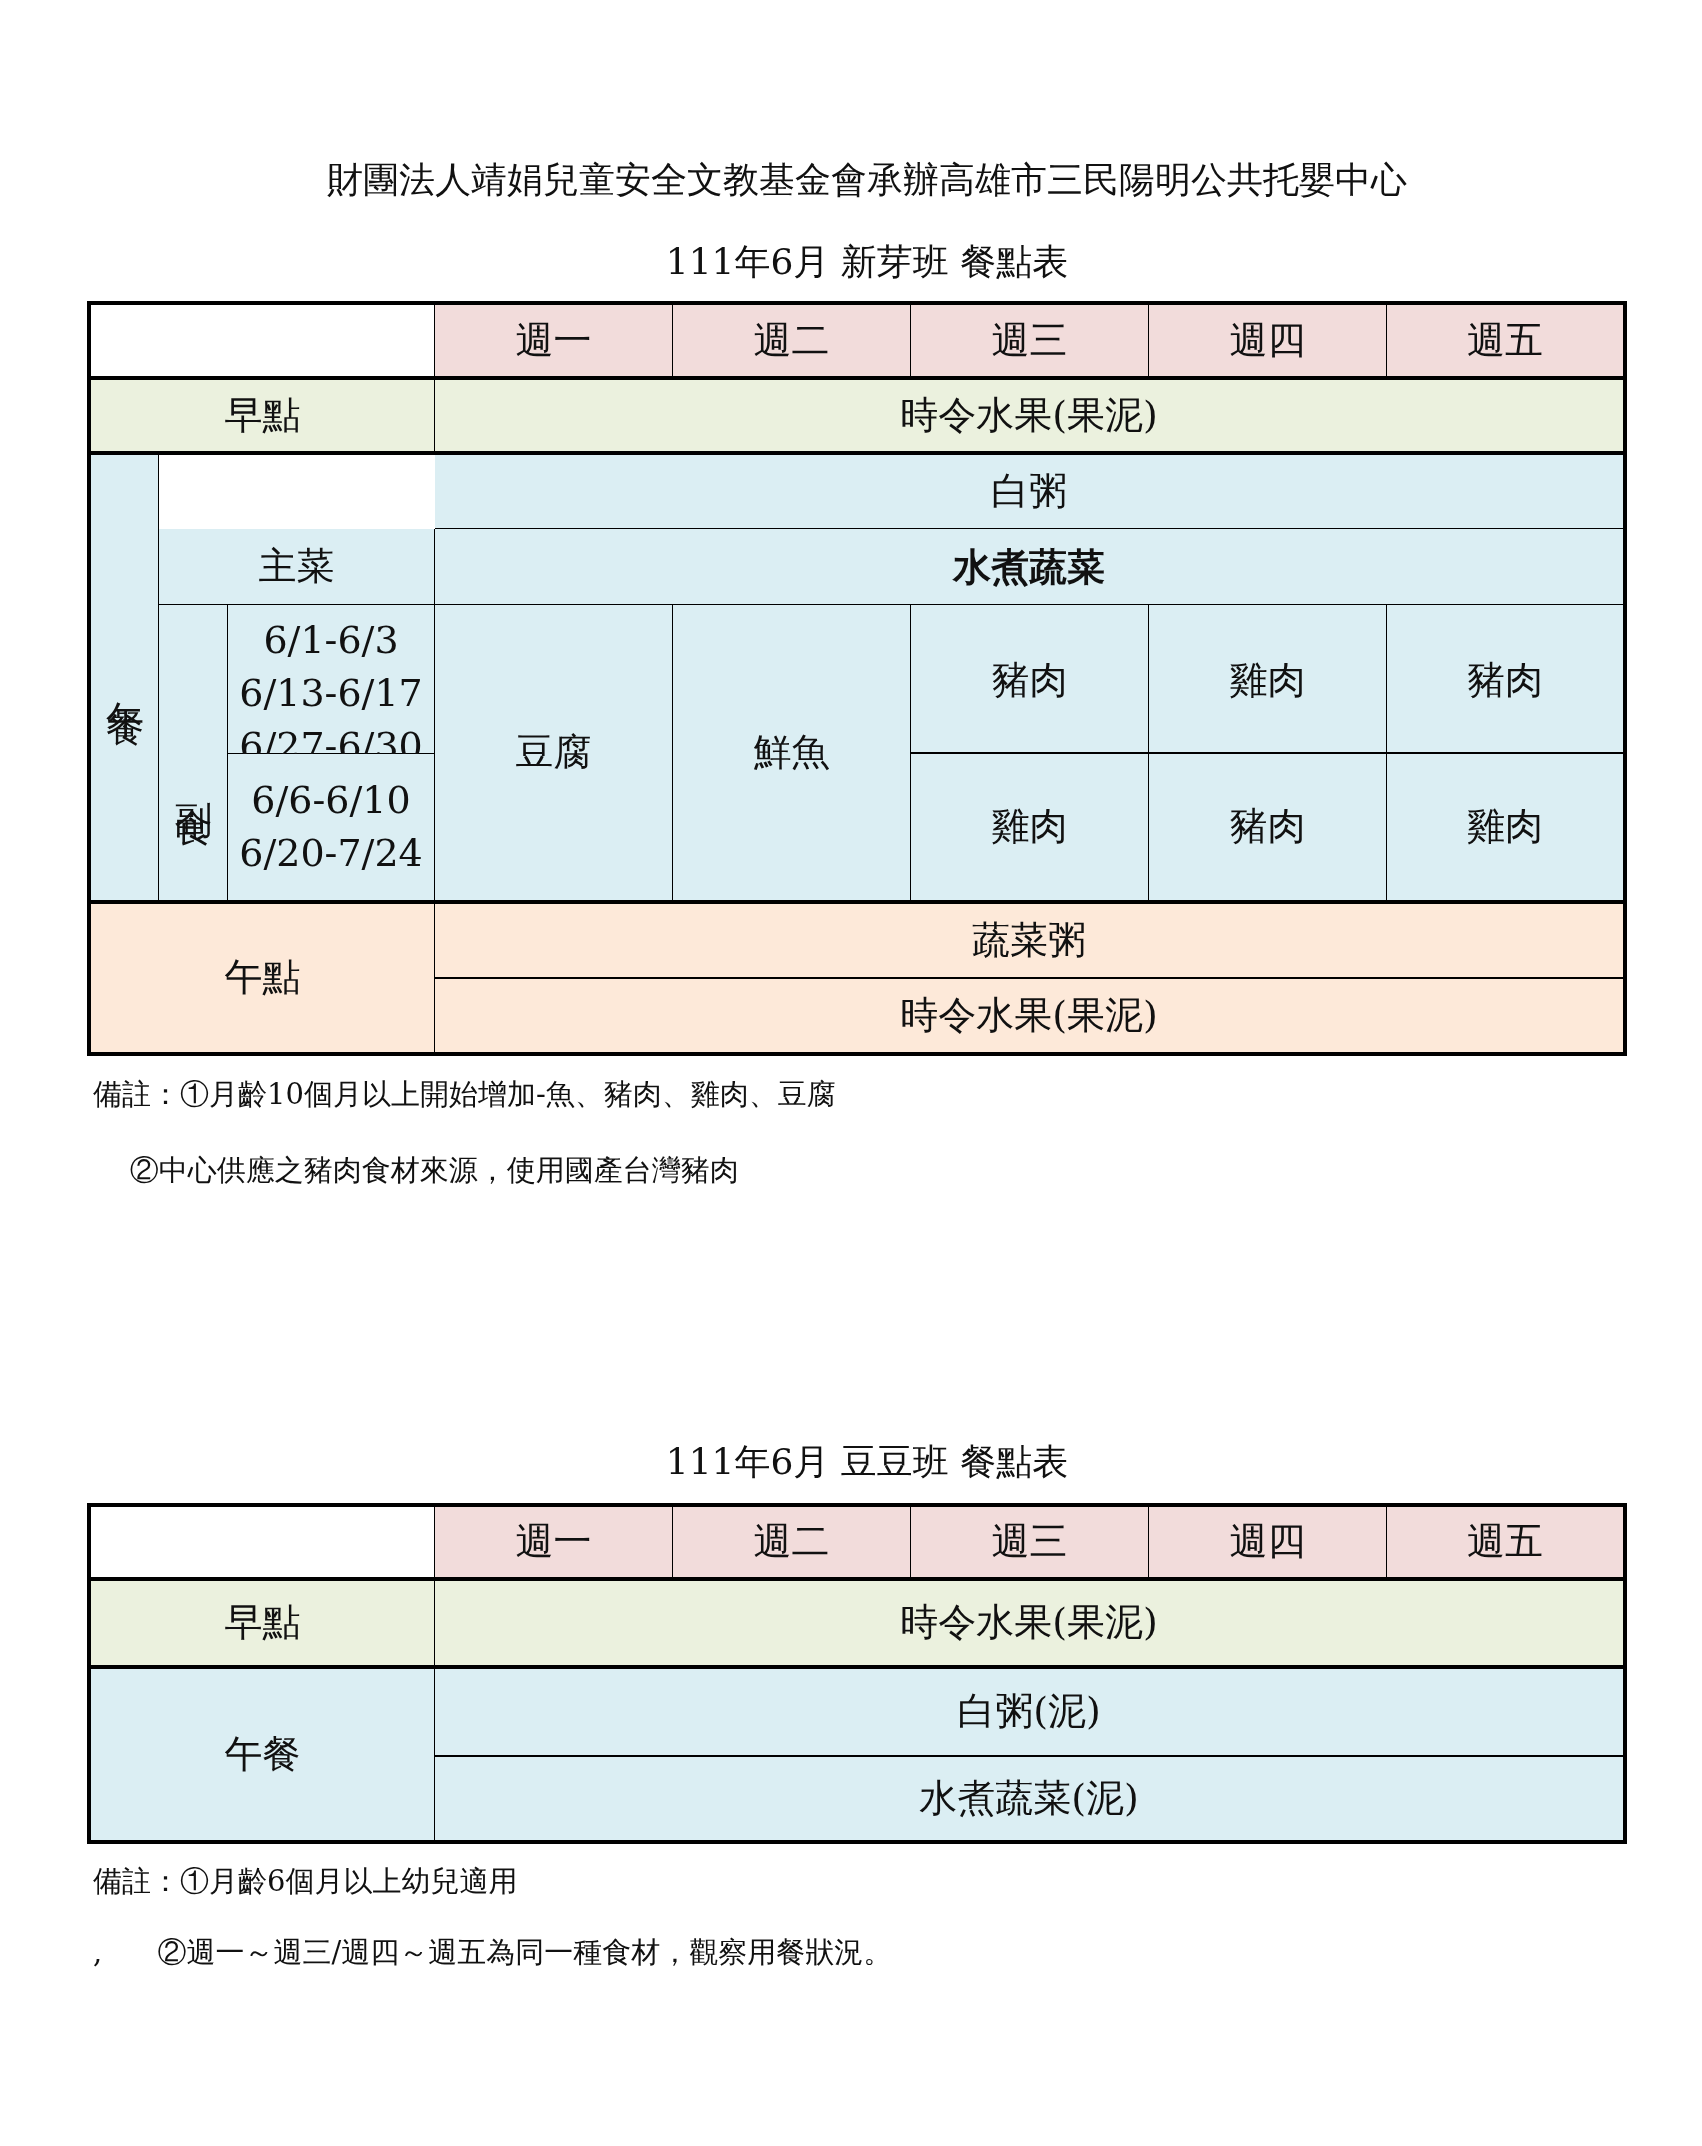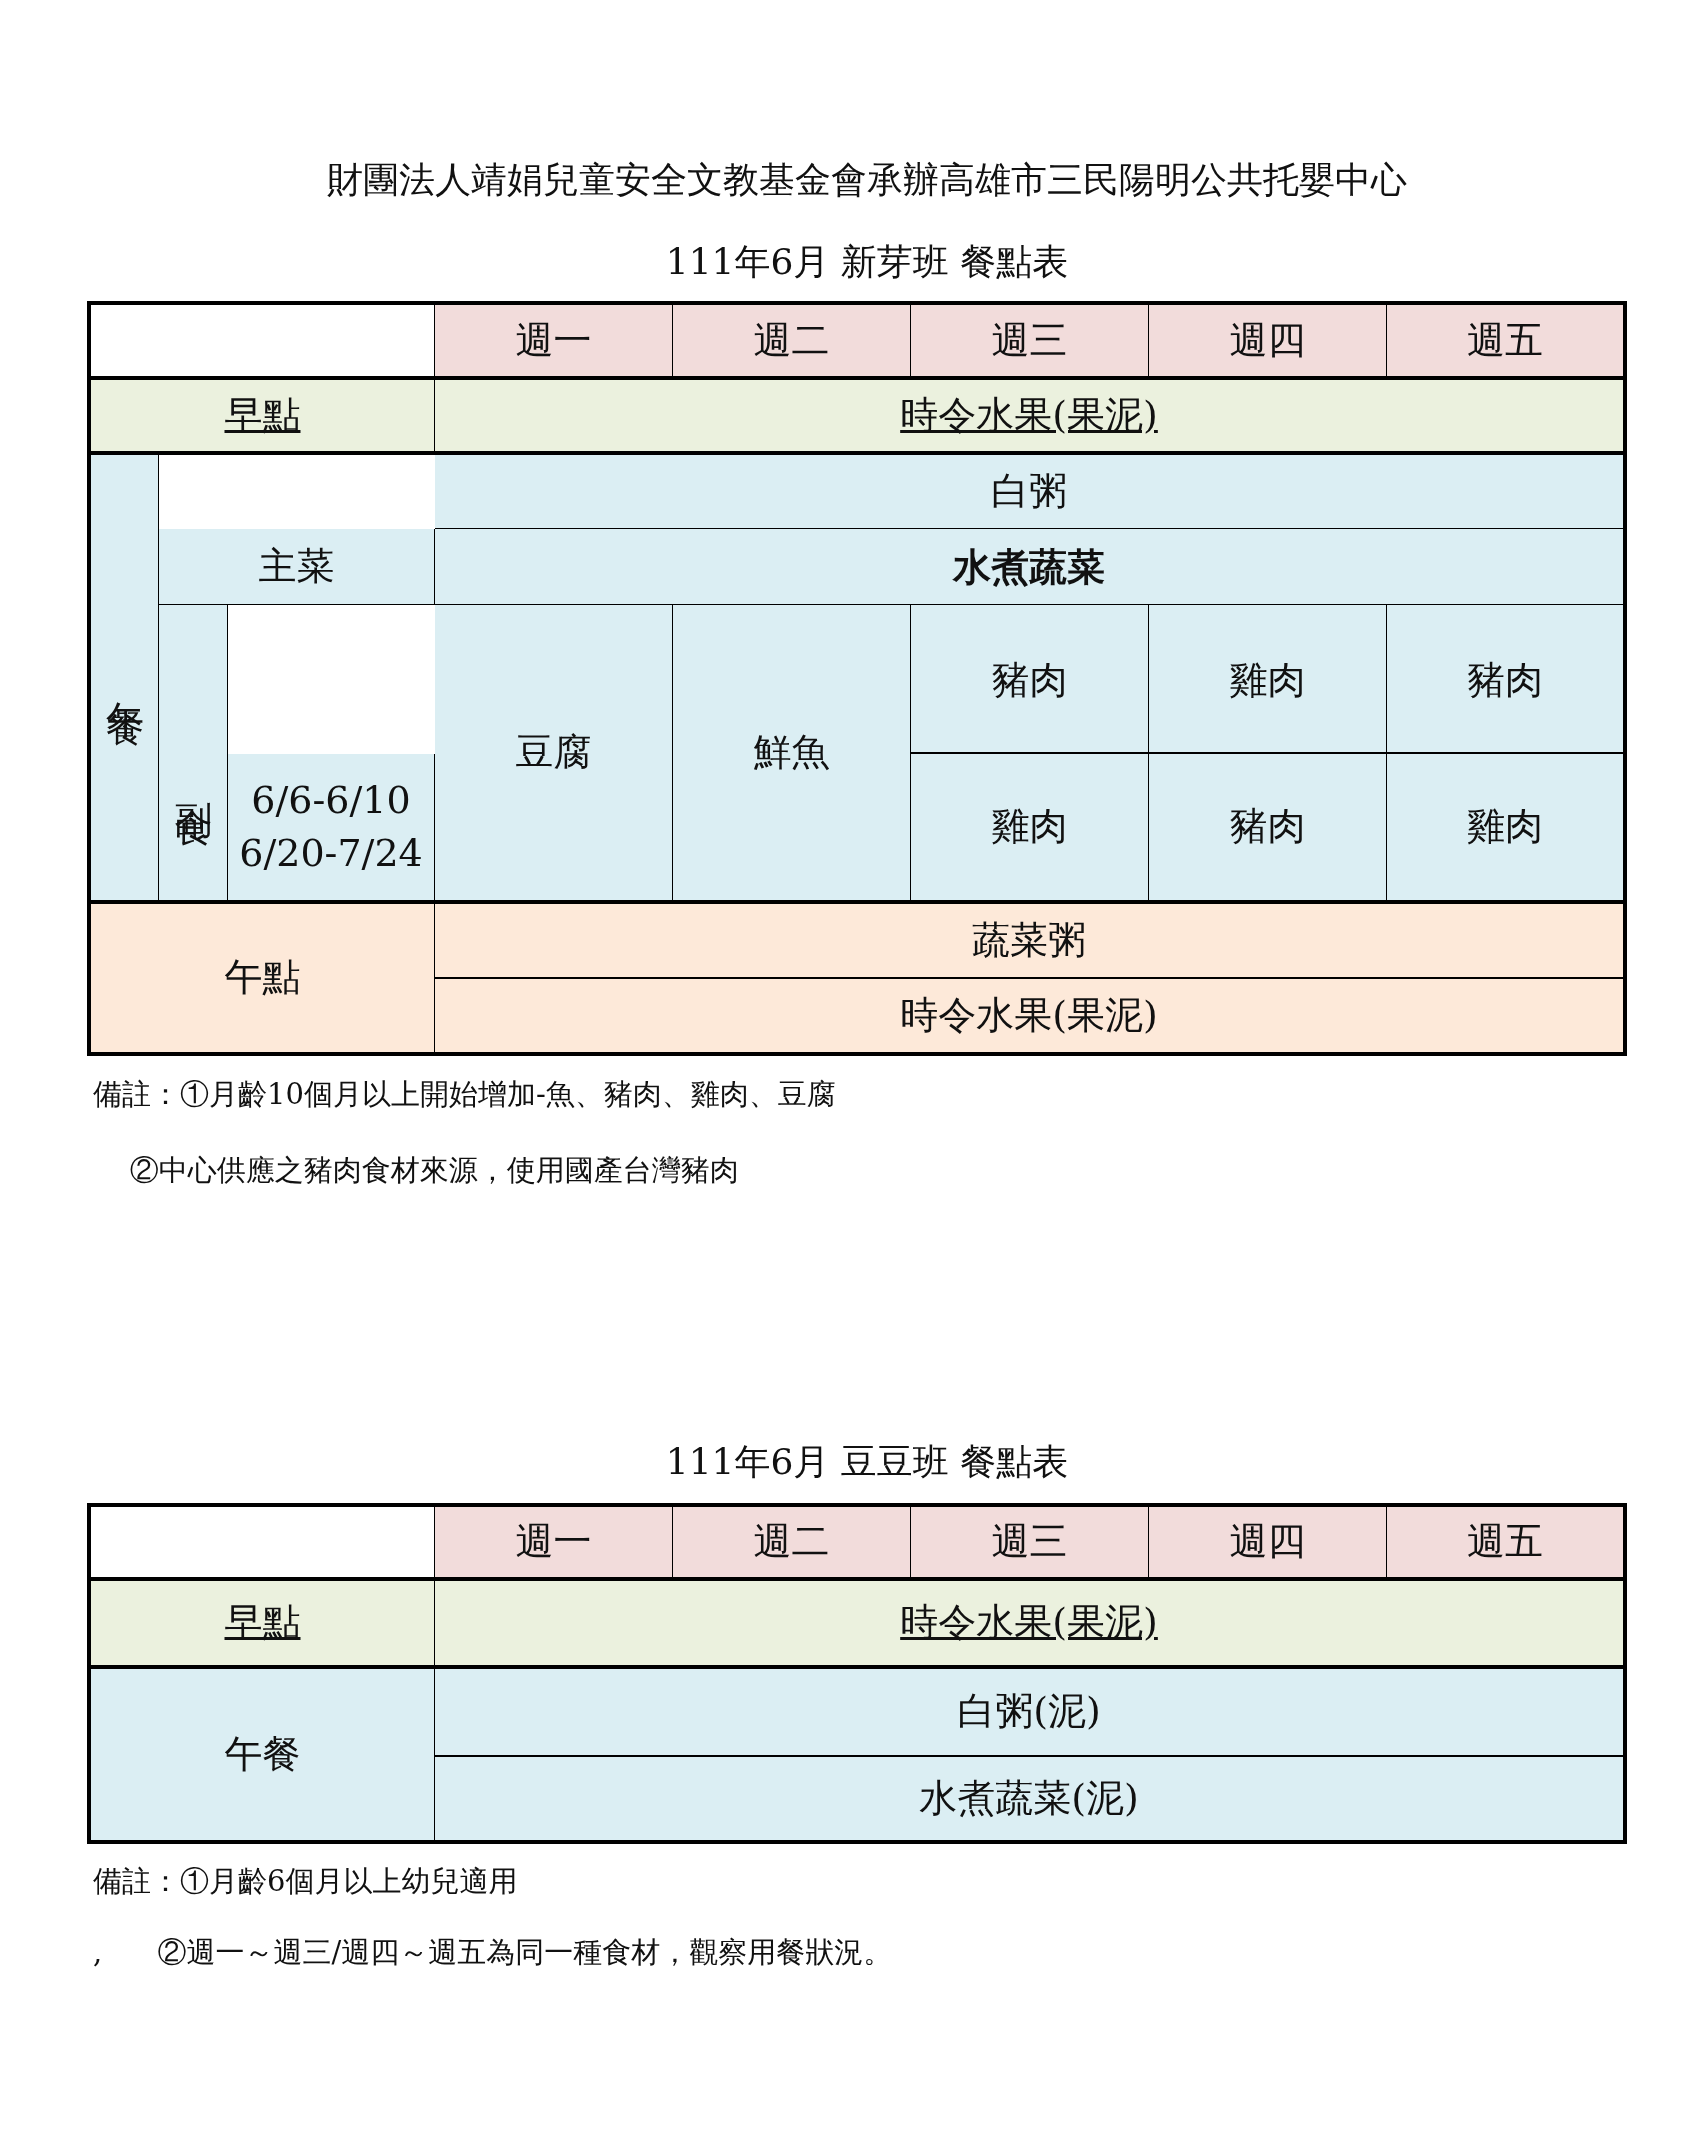--- a/index.html
+++ b/index.html
@@ -1,21 +1,21 @@
 <!DOCTYPE html>
 <html style="font-size:14px"><head>
 <meta charset="utf-8">
 <style>
   html, body { margin:0; padding:0; background:#ffffff; }
   body { width:1702px; height:2147px; position:relative; font-family:"DejaVu Serif","Liberation Serif",serif; color:#111; }
   .title { position:absolute; left:16px; width:1702px; text-align:center; font-size:36px; }
   .grid { position:absolute; left:87px; width:1540px; border:4.4px solid #000; box-sizing:border-box; display:grid; }
   .cell { display:flex; align-items:center; justify-content:center; text-align:center; font-size:38px; box-sizing:border-box; border-right:1.8px solid #000; border-bottom:1.8px solid #000; line-height:1.4; }
   .pink { background:#f2dcdb; }
-  .green { background:#ebf1de;text-decoration:underline; }
+  .green { background:#ebf1de; }
   .blue { background:#dbeef3; }
   .peach { background:#fde9d9; }
   .white { background:#ffffff; }
   .thickb { border-bottom:4.4px solid #000; }
   .nor { border-right:none; }
   .vert { writing-mode:vertical-rl; text-orientation:upright; letter-spacing:7px; }
   .multi { flex-direction:column; }
   .note { position:absolute; left:93px; font-size:29px; white-space:pre; }
   #t1 {
     top:301px; height:755px;
@@ -48,20 +48,25 @@
   <div class="cell blue thickb" style="grid-column:1; grid-row:3/7;">
       <span class="vert">午餐</span>
     </div>
   <div class="cell blue nor" style="grid-column:4/9; grid-row:3;">白粥</div>
   <div class="cell blue" style="grid-column:2/4; grid-row:4;">主菜</div>
   <div class="cell blue nor" style="grid-column:4/9; grid-row:4;font-weight:bold;">水煮蔬菜</div>
 
   <div class="cell blue thickb" style="grid-column:2; grid-row:5/7; padding-top:53px;">
       <span class="vert">副食</span>
     </div>
+  <div class="cell blue multi" style="grid-column:3; grid-row:5; justify-content:flex-start; padding-top:8.9px;">
+    <span>6/1-6/3</span>
+    <span>6/13-6/17</span>
+    <span>6/27-6/30</span>
+  </div>
   <div class="cell blue multi thickb" style="grid-column:3; grid-row:6;">
     <span>6/6-6/10</span>
     <span>6/20-7/24</span>
   </div>
   <div class="cell blue thickb" style="grid-column:4; grid-row:5/7;">豆腐</div>
   <div class="cell blue thickb" style="grid-column:5; grid-row:5/7;">鮮魚</div>
   <div class="cell blue" style="grid-column:6; grid-row:5; border-bottom-width:2.7px; align-items:flex-start; padding-top:49px;">豬肉</div>
   <div class="cell blue" style="grid-column:7; grid-row:5; border-bottom-width:2.7px; align-items:flex-start; padding-top:49px;">雞肉</div>
   <div class="cell blue nor" style="grid-column:8; grid-row:5; border-bottom-width:2.7px; align-items:flex-start; padding-top:49px;">豬肉</div>
   <div class="cell blue thickb" style="grid-column:6; grid-row:6;">雞肉</div>

